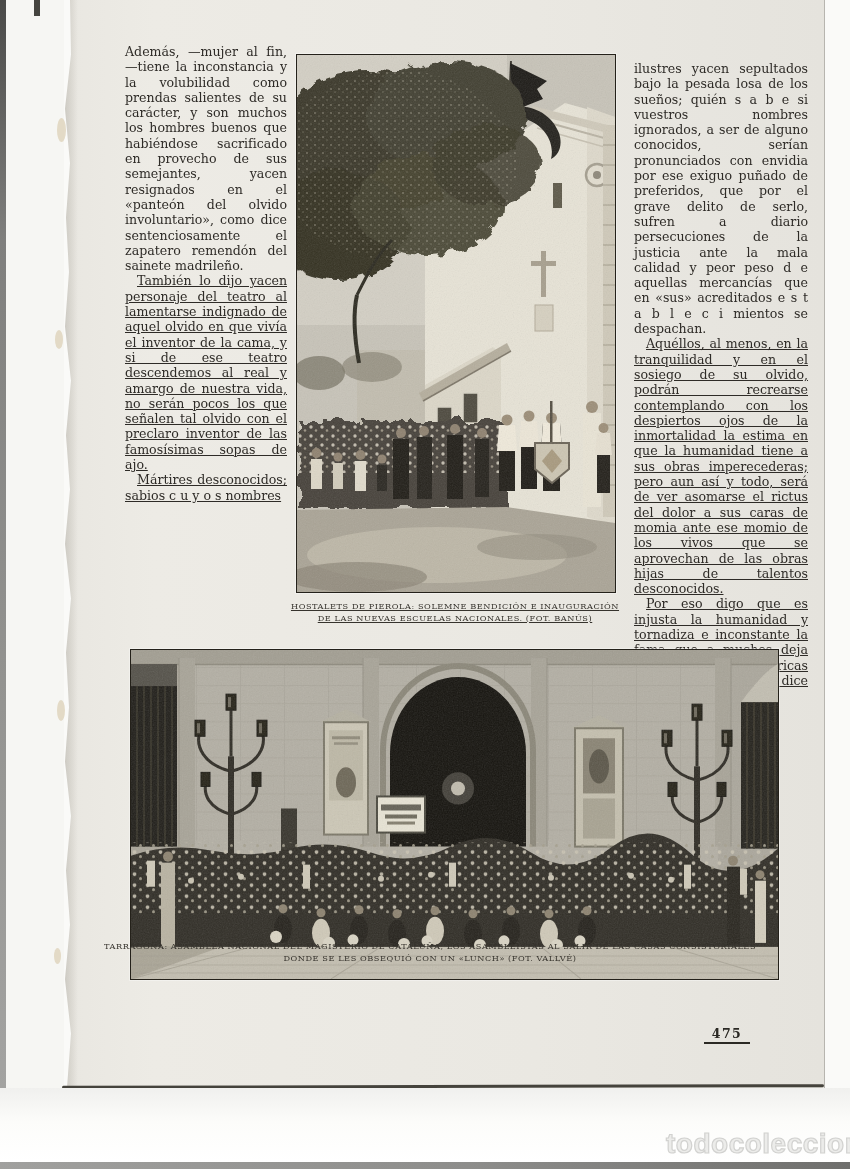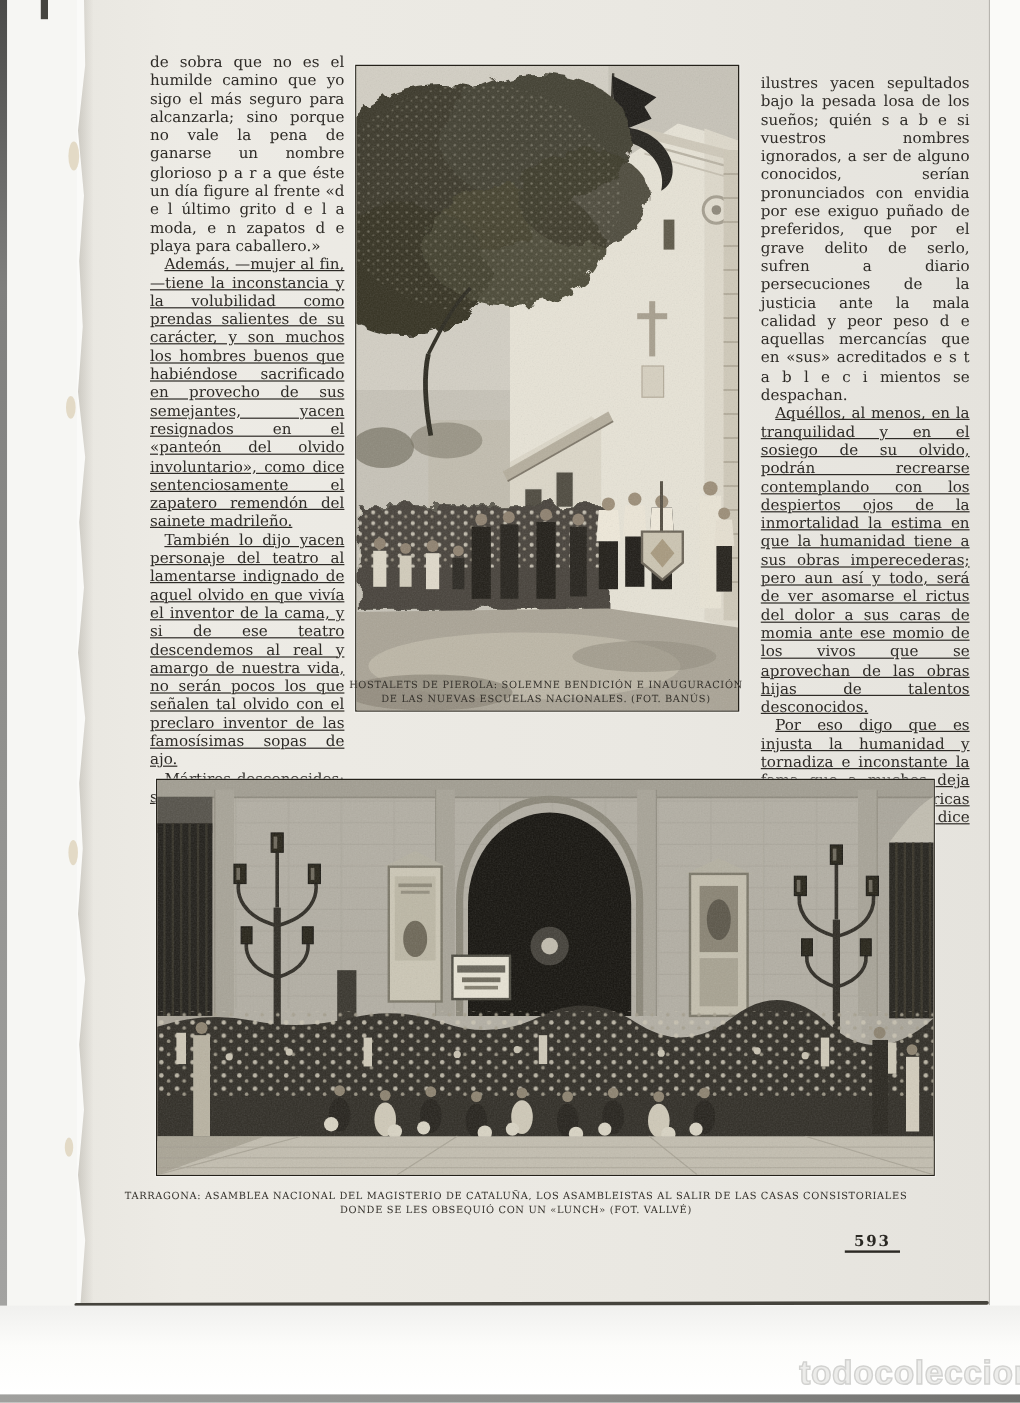--- a/index.html
+++ b/index.html
@@ -39,22 +39,22 @@
   #col-right{left:634px;top:44px;width:174px;margin-top:17px;}
   
   .photo-frame{position:absolute;border:1.6px solid #24211a;background:#c9c5ba;
     box-shadow:0 0 0 1px rgba(255,255,255,.35);}
   #photo1{left:296px;top:54px;width:318px;height:537px;}
   #photo2{left:130px;top:649px;width:647px;height:329px;}
   .photo-frame svg{display:block;width:100%;height:100%;}
   
   .caption{position:absolute;text-align:center;color:#36332d;
     font-size:8.2px;letter-spacing:.55px;line-height:11.6px;}
-  #caption1{left:285px;top:565px;width:340px;}
-  #caption2{left:100px;top:991px;width:660px;}
+  #caption1{left:285px;top:601px;width:340px;text-decoration:underline;}
+  #caption2{left:100px;top:941px;width:660px;}
   
   .page-number{position:absolute;left:704px;top:1026px;width:46px;text-align:center;
     font-size:12.5px;font-weight:bold;letter-spacing:1.5px;color:#2b2924;
     border-bottom:2.5px solid #2b2924;padding-bottom:1px;}
   .watermark{position:absolute;left:666px;top:1128px;
     font-family:"Liberation Sans",sans-serif;font-weight:bold;font-size:28px;
     letter-spacing:.5px;color:#ececea;-webkit-text-stroke:1.2px #d2d2d0;
     text-shadow:0 1px 1px #ffffff;}
 </style>
 </head>
@@ -70,21 +70,20 @@
 <div class="tear" style="left:54px;top:948px;width:7px;height:16px;"></div>
 
 <div class="paper">
   <div class="paper-left-shade"></div>
 </div>
 <div class="page-bottom-edge"></div>
 <div class="bottom-band"></div>
 <div class="bottom-bar"></div>
 
 <div class="col" id="col-left">
-  <p>de sobra que no es el humilde camino que yo sigo el más seguro para alcanzarla; sino porque no vale la pena de ganarse un nombre glorioso p a r a que éste un día figure al frente «d e l último grito d e l a moda, e n zapatos d e playa para caballero.»</p>
   <p>Además, —mujer al fin, —tiene la inconstancia y la volubilidad como prendas salientes de su carácter, y son muchos los hombres buenos que habiéndose sacrificado en provecho de sus semejantes, yacen resignados en el «panteón del olvido involuntario», como dice sentenciosamente el zapatero remendón del sainete madrileño.</p>
   <p>También lo dijo yacen personaje del teatro al lamentarse indignado de aquel olvido en que vivía el inventor de la cama, y si de ese teatro descendemos al real y amargo de nuestra vida, no serán pocos los que señalen tal olvido con el preclaro inventor de las famosísimas sopas de ajo.</p>
   <p>Mártires desconocidos; sabios c u y o s nombres</p>
 </div>
 
 <div class="col" id="col-right">
   <p>ilustres yacen sepultados bajo la pesada losa de los sueños; quién s a b e si vuestros nombres ignorados, a ser de alguno conocidos, serían pronunciados con envidia por ese exiguo puñado de preferidos, que por el grave delito de serlo, sufren a diario persecuciones de la justicia ante la mala calidad y peor peso d e aquellas mercancías que en «sus» acreditados e s t a b l e c i mientos se despachan.</p>
   <p>Aquéllos, al menos, en la tranquilidad y en el sosiego de su olvido, podrán recrearse contemplando con los despiertos ojos de la inmortalidad la estima en que la humanidad tiene a sus obras imperecederas; pero aun así y todo, será de ver asomarse el rictus del dolor a sus caras de momia ante ese momio de los vivos que se aprovechan de las obras hijas de talentos desconocidos.</p>
   <p>Por eso digo que es injusta la humanidad y tornadiza e inconstante la fama que a muchos deja sin saborear las ricas mieles de la gloria. Lo dice gráficamente nues-</p>
 </div>
@@ -399,15 +398,15 @@
     <rect y="296" width="647" height="32" fill="#c3beb0"></rect>
     <path d="M0,305 H647 M0,314 H647 M0,322 H647" stroke="#b1ac9e" stroke-width="1"></path>
     <path d="M0,328 L120,296 M647,328 L540,296 M200,328 L250,296 M450,328 L410,296" stroke="#aaa597" stroke-width="1"></path>
     <path d="M0,296 L90,296 L0,328 Z" fill="#a09a8b" opacity=".7"></path>
   </g>
   <rect width="647" height="328" filter="url(#p2-noise)" opacity=".15"></rect>
 </svg>
 </div>
 <div class="caption" id="caption2">TARRAGONA: ASAMBLEA NACIONAL DEL MAGISTERIO DE CATALUÑA, LOS ASAMBLEISTAS AL SALIR DE LAS CASAS CONSISTORIALES DONDE SE LES OBSEQUIÓ CON UN «LUNCH» (FOT. VALLVÉ)</div>
 
-<div class="page-number">593</div>
+<div class="page-number">475</div>
 
 <div class="watermark">todocoleccion</div>
 
 </body></html>

